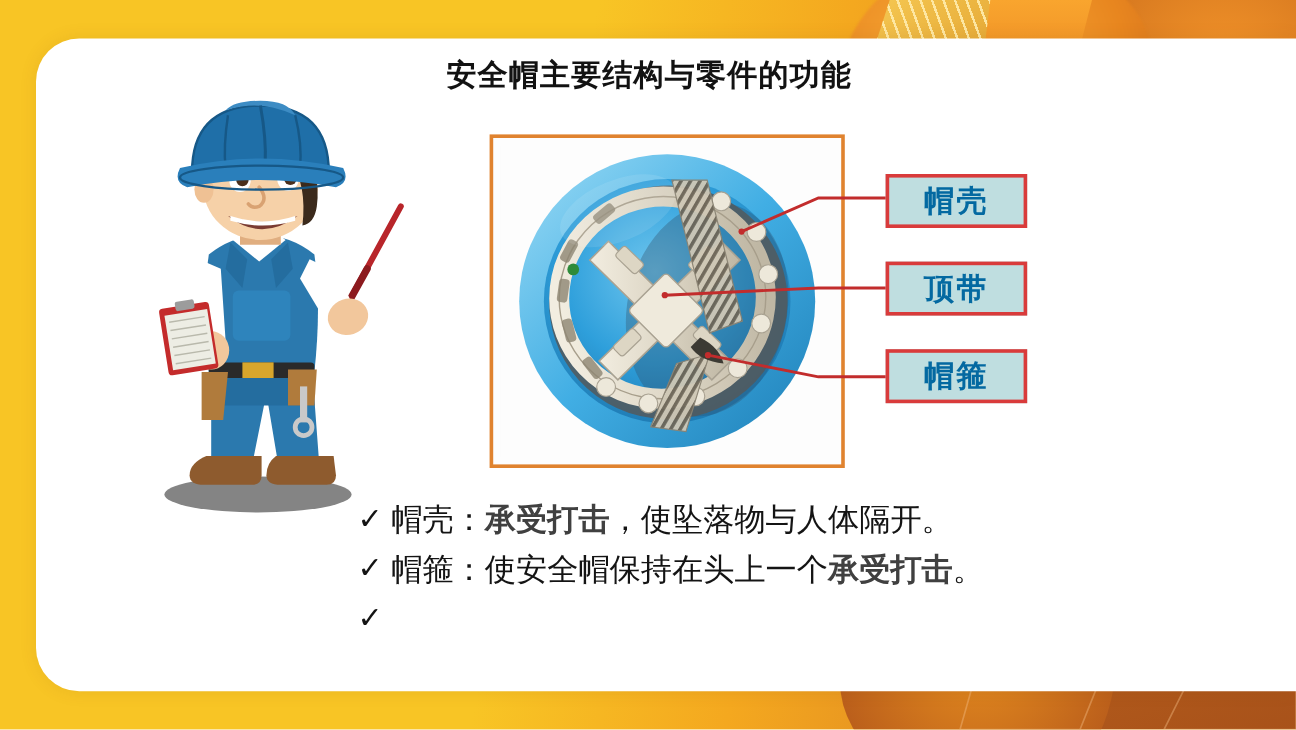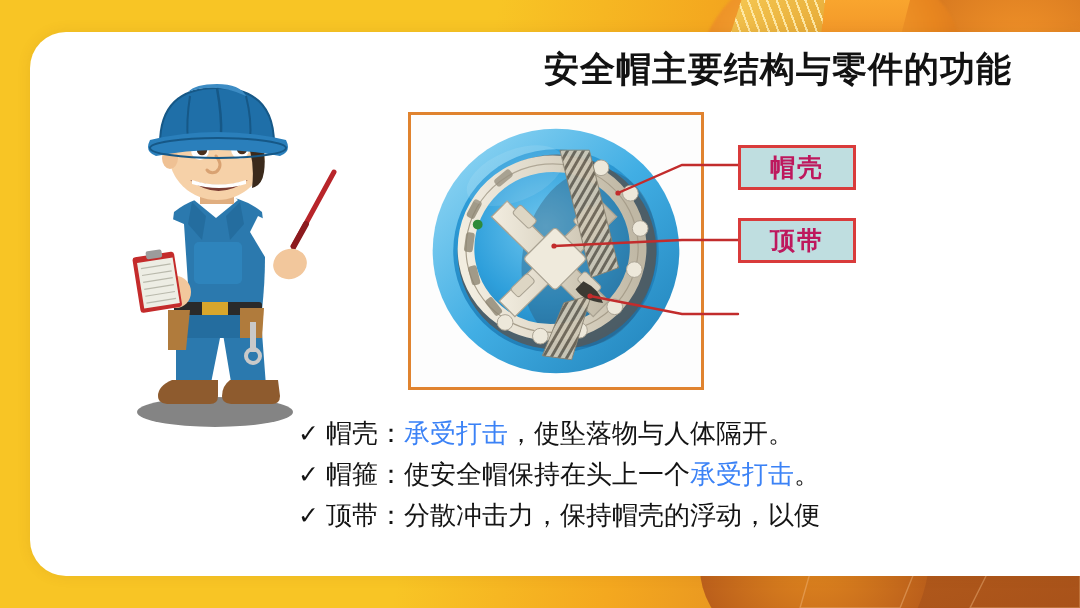--- a/index.html
+++ b/index.html
@@ -104,22 +104,22 @@
     position: relative;
     width: 1050px;
     height: 544px;
   }
 
   
   #title {
     position: absolute;
     left: 342px; top: 14px;
     width: 640px;
-    text-align: right;
-    font-size: 35px;
+    text-align: left;
+    font-size: 25px;
     font-weight: 700;
     color: #121212;
     letter-spacing: 1px;
     white-space: nowrap;
   }
 
   
   #worker {
     position: absolute;
     left: 60px; top: 38px;
@@ -151,21 +151,21 @@
     width: 118px;
     height: 45px;
     background: #BFDEE0;
     border: 3px solid #D93B3B;
     box-sizing: border-box;
     display: flex;
     align-items: center;
     justify-content: center;
     font-size: 25px;
     font-weight: 700;
-    color: #be185d;
+    color: #0369a1;
     letter-spacing: 2px;
     font-family: Liberation Serif, serif;
   }
   #label-0 { left: 708px; top: 113px; }
   #label-1 { left: 708px; top: 186px; }
   #label-2 { left: 708px; top: 259px; }
 
   .leader { position: absolute; left: 0; top: 0; width: 1050px; height: 544px; pointer-events: none; }
 
   
@@ -184,21 +184,21 @@
   }
   .tick {
     width: 28px;
     flex: 0 0 28px;
     font-size: 25px;
     line-height: 39px;
     color: #141414;
     font-weight: 400;
   }
   .btext { flex: 1 1 auto; }
-  .hl { color: #3b82f6; }
+  .hl { color: #404040; font-weight: bold; }
 </style>
 </head>
 <body>
 
 <div id="slide">
 
   <div class="bg-base"></div>
   <div class="bg-right-panel"></div>
   <div class="bg-blob-b"></div>
   <div class="bg-blob-a"></div>
@@ -402,31 +402,32 @@
         </g>
         <g fill="#C22C2C">
           <circle cx="588" cy="161" r="2.6"></circle>
           <circle cx="524" cy="214" r="2.6"></circle>
           <circle cx="560" cy="264" r="2.6"></circle>
         </g>
       </svg>
 
       <div class="label-box" id="label-0">帽壳</div>
       <div class="label-box" id="label-1">顶带</div>
+      <div class="label-box" id="label-2">帽箍</div>
 
       <div id="bullets">
           <div class="bullet-row">
             <span class="tick">✓</span>
             <span class="btext"><span class="">帽壳：</span><span class="hl">承受打击</span><span class="">，使坠落物与人体隔开。</span></span>
           </div>
           <div class="bullet-row">
             <span class="tick">✓</span>
             <span class="btext"><span class="">帽箍：使安全帽保持在头上一个</span><span class="hl">承受打击</span><span class="">。</span></span>
           </div>
           <div class="bullet-row">
             <span class="tick">✓</span>
-            <span class="btext"><span class="">顶带：分散冲击力，保持帽壳的浮动，以便</span></span>
+            <span class="btext"></span>
           </div>
         </div>
 
     </div>
   </div>
 </div>
 
 </body></html>

